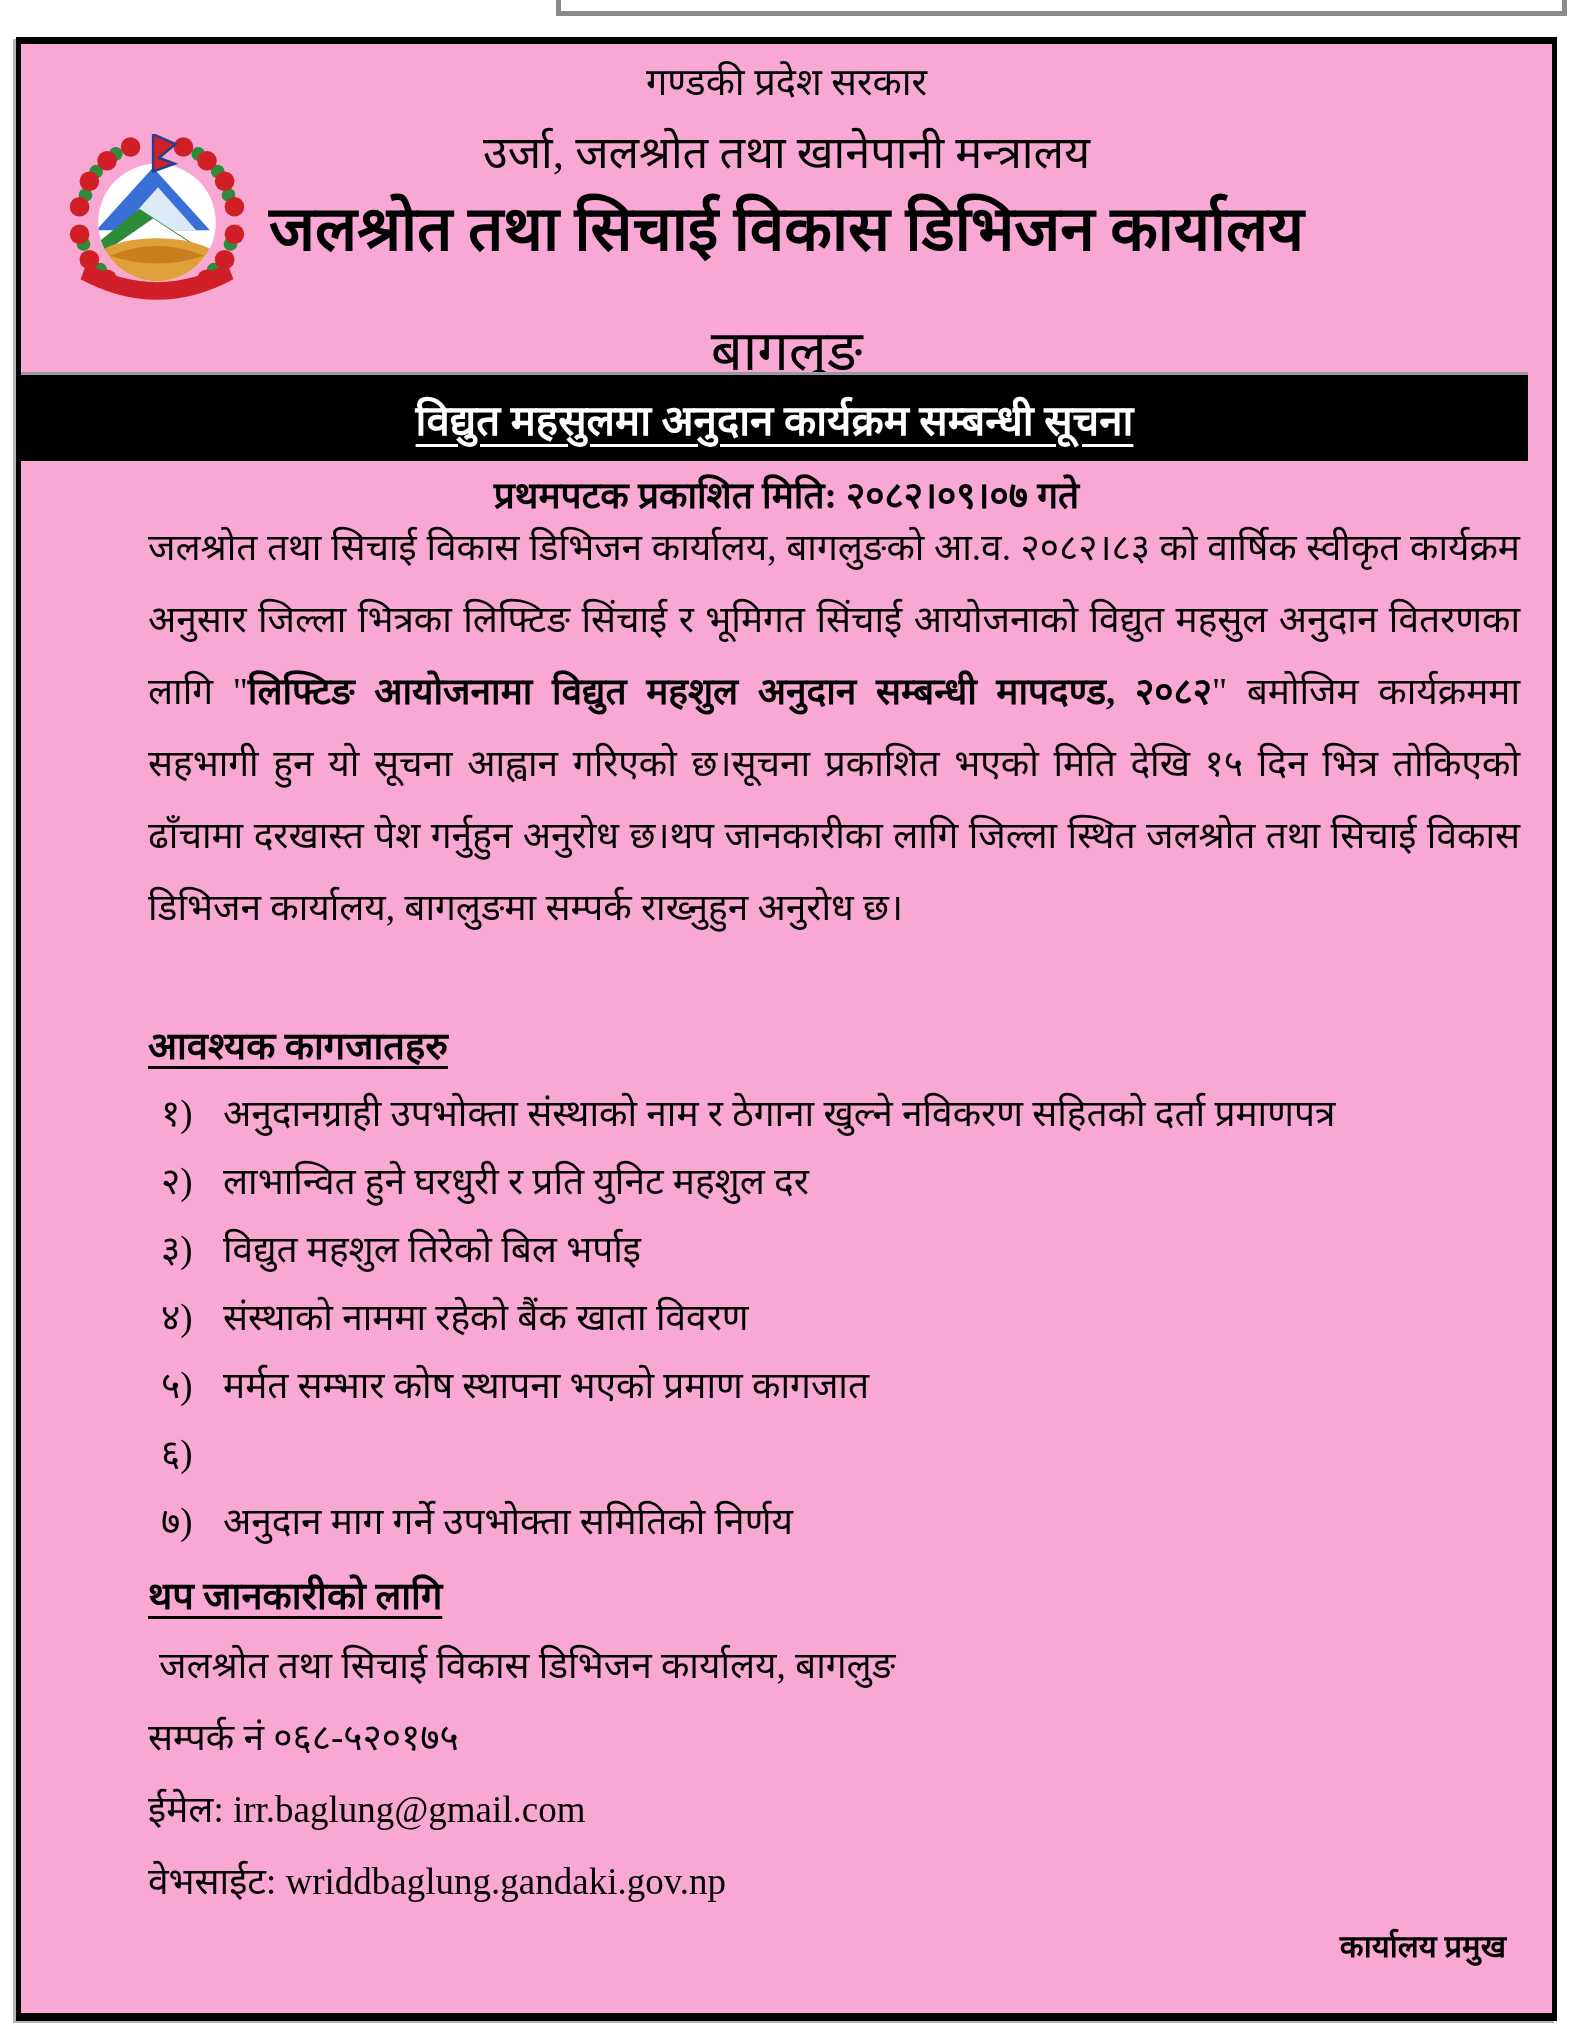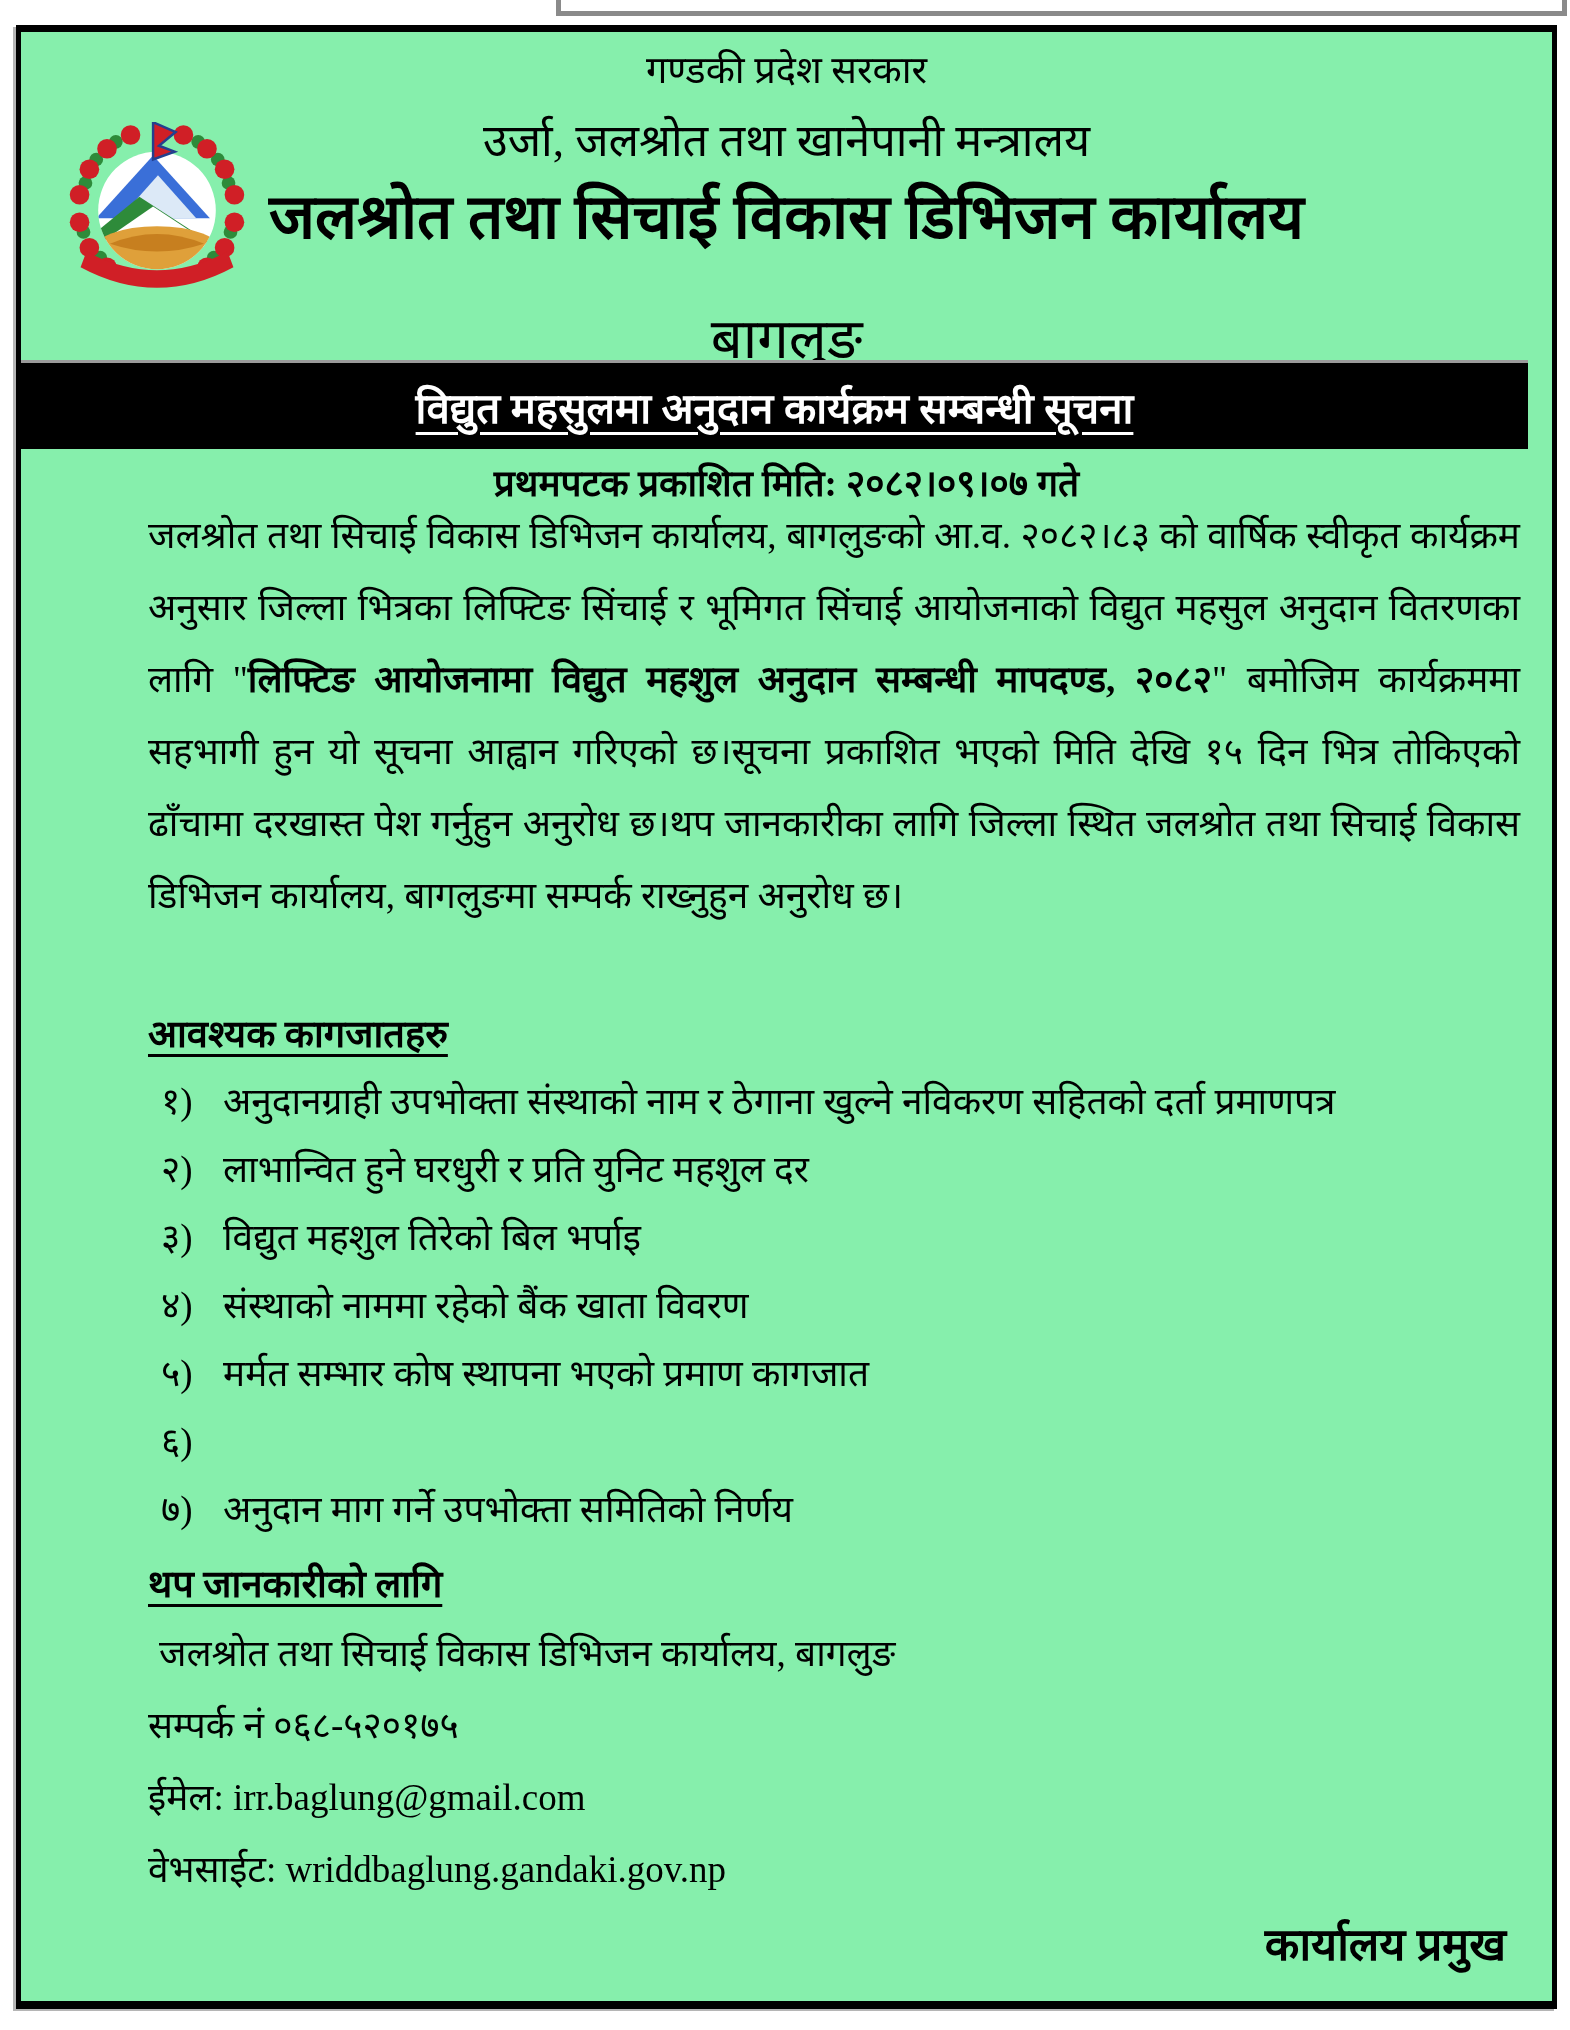--- a/index.html
+++ b/index.html
@@ -8,23 +8,23 @@
     font-family:"Liberation Serif","DejaVu Serif",serif;color:#000;
     overflow:hidden;
   }
   
   .artifact{
     position:absolute;left:556px;top:-34px;width:1001px;height:40px;
     border:5px solid #8a8a8a;background:#fff;
   }
   
   .frame{
-    position:absolute;left:16px;top:25px;width:1531px;height:1969px;
+    position:absolute;left:16px;top:37px;width:1531px;height:1969px;
     border-style:solid;border-color:#000;border-width:7px 5px 8px 5px;
-    background:#86efac;box-shadow:-3px 2px 0 #b5b5b5;
+    background:#f9a8d4;box-shadow:-3px 2px 0 #b5b5b5;
   }
   .center-line{position:absolute;left:0;width:100%;text-align:center;white-space:nowrap;}
   .gov-line{top:10px;font-size:38px;}
   .ministry-line{top:76px;font-size:45px;}
   .office-line{top:140px;font-size:62px;font-weight:bold;}
   .location-line{top:266px;font-size:56px;}
   .emblem{position:absolute;left:38px;top:90px;width:196px;height:172px;}
   .title-bar{
     position:absolute;top:328px;left:0;width:1507px;height:86px;background:#000;
     border-top:3px solid #9a9a9a;display:flex;align-items:center;justify-content:center;
@@ -44,21 +44,21 @@
     white-space:nowrap;
   }
   .docs-heading{top:974px;}
   .contact-heading{top:1524px;}
   .doc-list{position:absolute;top:1042px;left:140px;width:1390px;}
   .doc-item{display:flex;align-items:flex-start;height:68px;font-size:37px;white-space:nowrap;}
   .doc-num{width:62px;flex:none;}
   .contact-line{position:absolute;left:127px;font-size:37px;white-space:nowrap;}
   .c1{top:1594px;margin-left:11px;} .c2{top:1666px;} .c3{top:1738px;} .c4{top:1810px;}
   .latin{font-family:"Liberation Serif",serif;}
-  .signature{position:absolute;top:1880px;right:46px;font-size:45px;font-weight:bold;white-space:nowrap;}
+  .signature{position:absolute;top:1880px;right:46px;font-size:31px;font-weight:bold;white-space:nowrap;}
 </style>
 </head>
 <body>
 
 <div class="artifact"></div>
 
 <div class="frame">
 
   <svg class="emblem" viewBox="0 0 200 175" aria-hidden="true">
 

